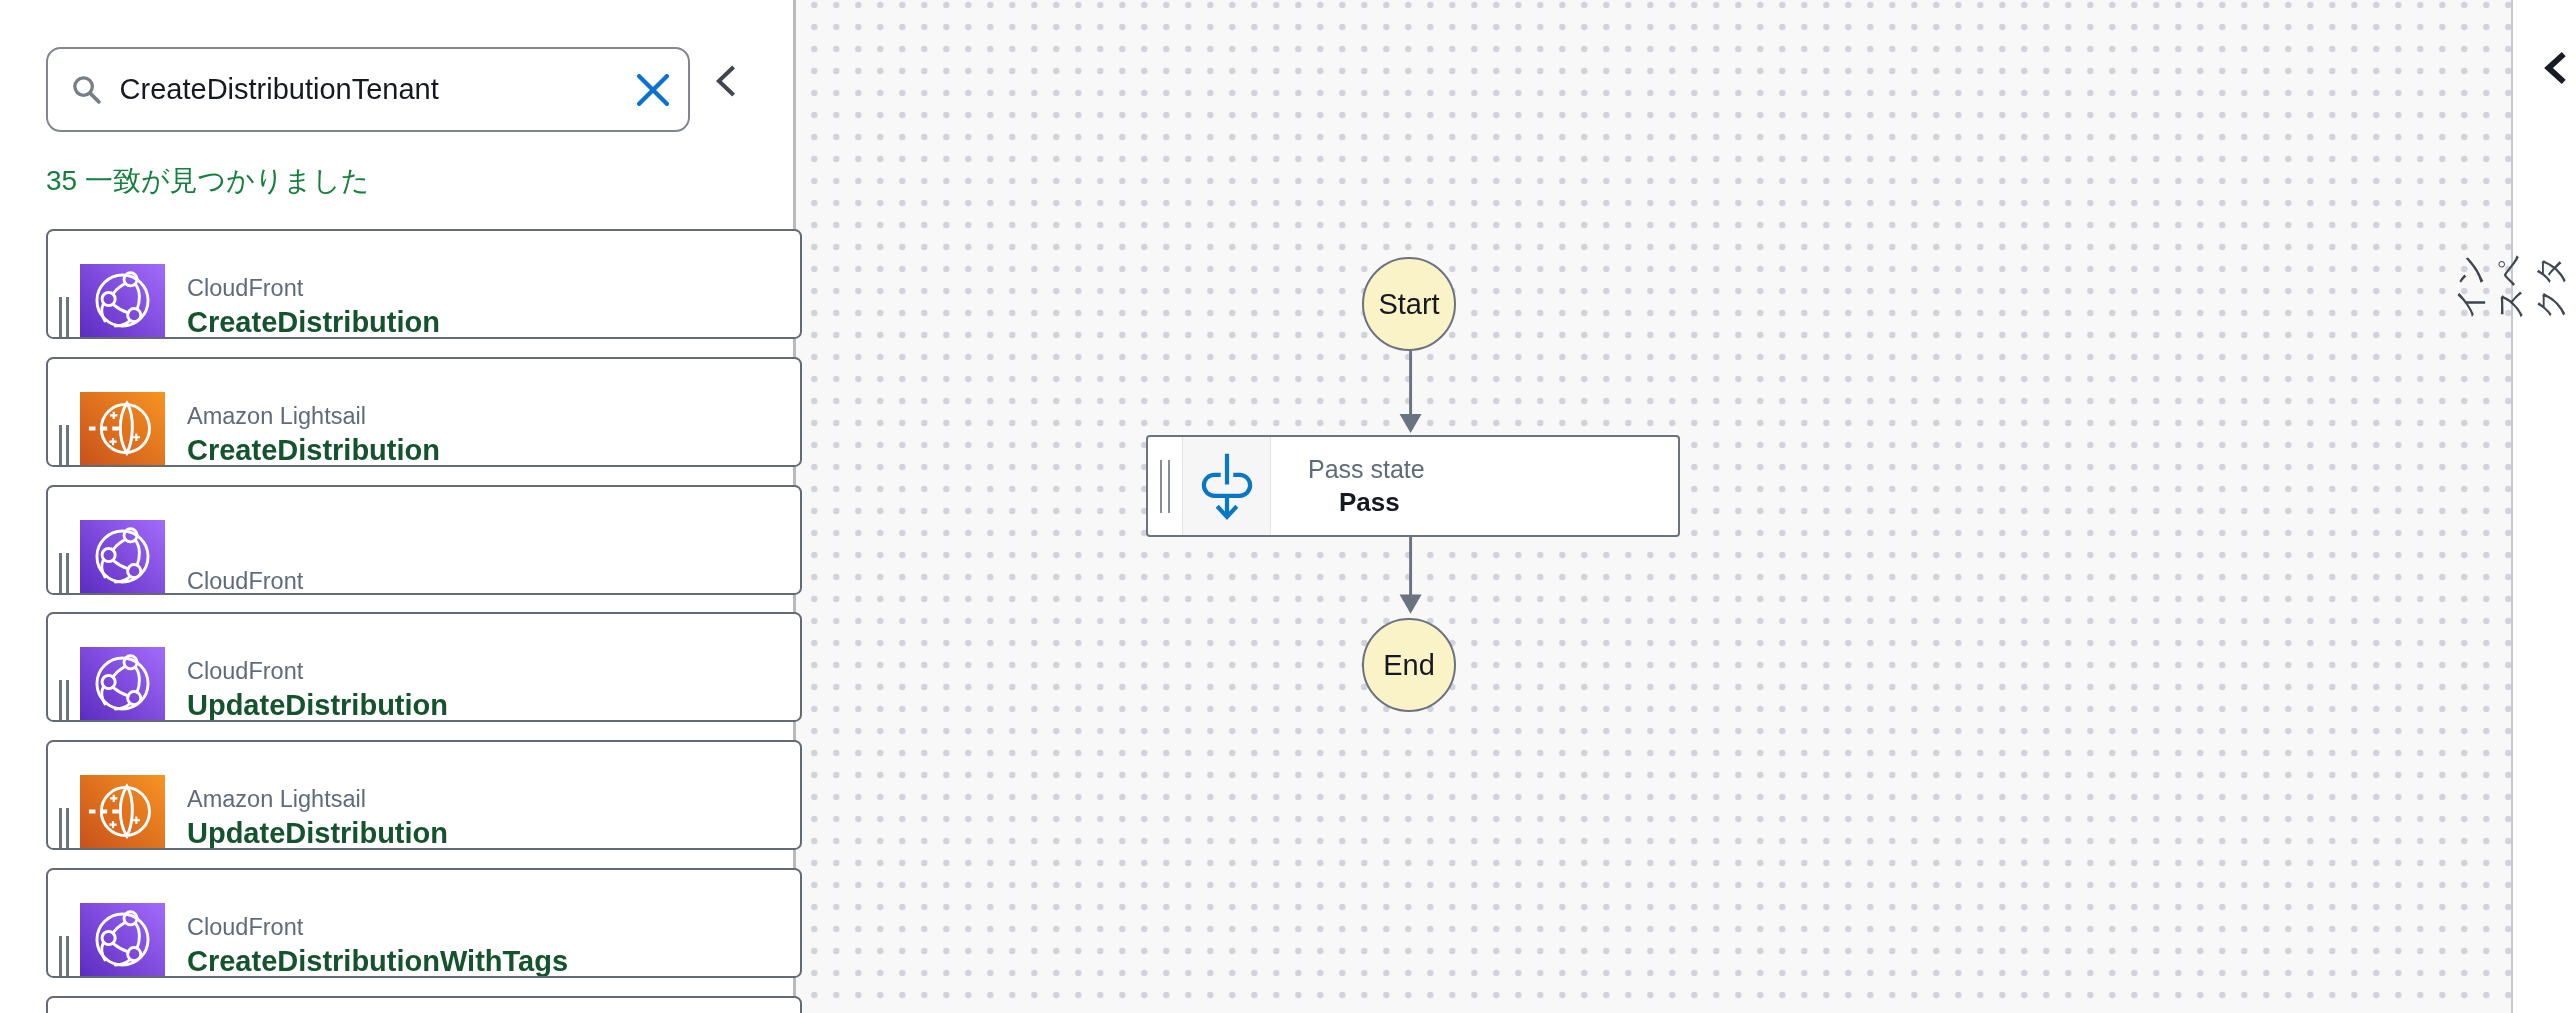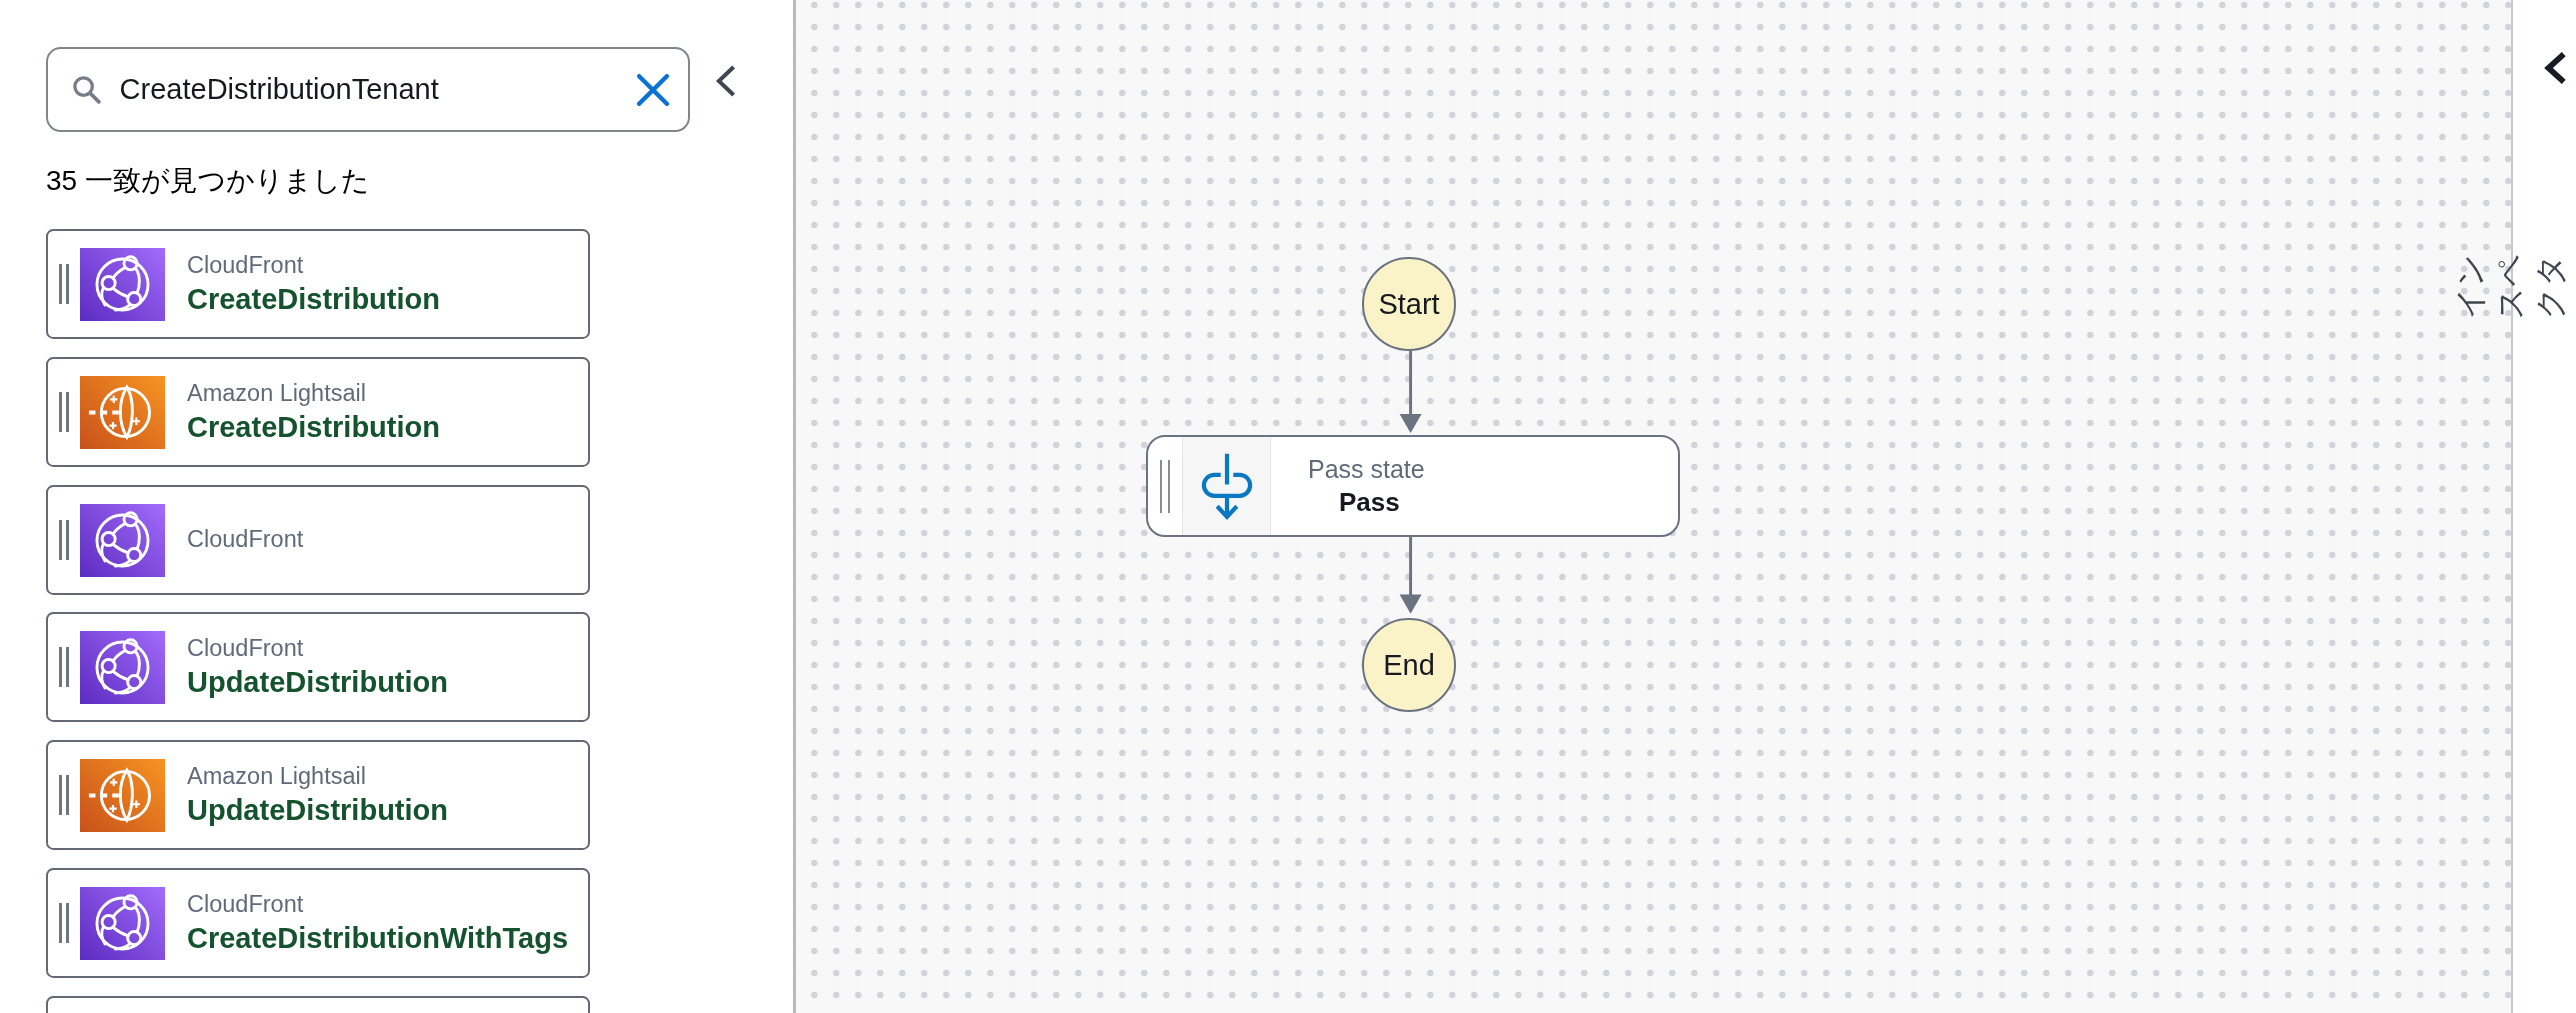--- a/index.html
+++ b/index.html
@@ -13,45 +13,45 @@
   .canvas-divider{position:absolute;left:793px;top:0;width:2.9px;height:1013px;background:#b7bac1;}
   .edges{position:absolute;left:0;top:0;pointer-events:none;}
 
   .term-node{position:absolute;width:94px;height:94px;border:2.2px solid #6b7280;border-radius:50%;
              background:#faf3c8;display:flex;align-items:center;justify-content:center;
              font-size:29px;font-weight:400;color:#16191f;box-sizing:border-box;}
   .start-node{left:1362px;top:257px;}
   .end-node{left:1362px;top:618px;}
 
   .pass-node{position:absolute;left:1146px;top:435px;width:534px;height:102px;background:#fff;
-             border:2.9px solid #6b7280;border-radius:19px;box-sizing:border-box;
+             border:2.9px solid #6b7280;border-radius:4px;box-sizing:border-box;
              display:flex;align-items:stretch;overflow:hidden;}
   .pass-grab{width:34px;display:flex;align-items:center;justify-content:center;gap:5.1px;}
   .pass-grab i,.card-grab i{display:block;width:2.9px;height:53px;background:#868d96;}
   .pass-icon-cell{width:87px;background:#f6f6f7;border-left:1.5px solid #e4e5e8;border-right:1.5px solid #e4e5e8;
                   display:flex;align-items:center;justify-content:center;}
   .pass-text{display:flex;flex-direction:column;justify-content:center;gap:7.3px;padding-left:37px;}
   .pass-type{font-size:25px;color:#5f6b7a;line-height:1;}
   .pass-name{font-size:26px;font-weight:700;color:#16191f;line-height:1;margin-left:31px;}
 
   
   .sidebar{position:absolute;left:0;top:0;width:793px;height:1013px;background:#fff;}
   .search-row{position:absolute;left:0;top:0;width:793px;}
   .search-box{position:absolute;left:46px;top:47px;width:644px;height:85px;border:2.2px solid #81868f;
               border-radius:14.7px;box-sizing:border-box;background:#fff;display:flex;align-items:center;}
   .search-box svg.mag{margin-left:20.6px;flex:0 0 auto;}
   .search-box input{flex:1 1 auto;border:none;outline:none;font-size:29px;color:#16191f;
                     font-family:inherit;padding:0 7.3px 0 16px;min-width:0;background:transparent;}
   .clear-btn{flex:0 0 auto;border:none;background:transparent;padding:0 19px 0 0;cursor:pointer;line-height:0;}
   .collapse-btn{position:absolute;left:703px;top:57px;width:44px;height:47px;border:none;background:transparent;
                 cursor:pointer;line-height:0;display:flex;align-items:center;justify-content:center;}
-  .result-count{position:absolute;left:46px;top:162px;font-size:28px;color:#000000;white-space:nowrap;}
-
-  .card{position:absolute;left:46px;width:544px;height:110px;background:#fff;border:2.2px solid #646a73;
-        border-radius:7.3px;box-sizing:border-box;display:flex;align-items:center;overflow:hidden;cursor:grab;}
+  .result-count{position:absolute;left:46px;top:162px;font-size:28px;color:#15803d;white-space:nowrap;}
+
+  .card{position:absolute;left:46px;width:756px;height:110px;background:#fff;border:2.2px solid #646a73;
+        border-radius:7.3px;box-sizing:border-box;display:flex;align-items:flex-end;overflow:hidden;cursor:grab;}
   .card-grab{width:32px;display:flex;align-items:center;justify-content:center;gap:4.4px;}
   .card-grab i{width:2.9px;height:40px;background:#6e757d;}
   .svc-icon{width:85px;flex:0 0 auto;display:flex;align-items:center;justify-content:center;}
   .svc-icon.cf{background:linear-gradient(45deg,#5c2bc0,#a26cfb);}
   .svc-icon.ls{background:linear-gradient(45deg,#c8511b,#f79422);}
   .card-meta{display:flex;flex-direction:column;justify-content:center;gap:7.3px;padding-left:22px;min-width:0;}
   .svc-name{font-size:23.5px;color:#5f6b7a;line-height:1;}
   .act-name{font-size:29px;font-weight:700;color:#14532d;line-height:1;white-space:nowrap;}
 
   

